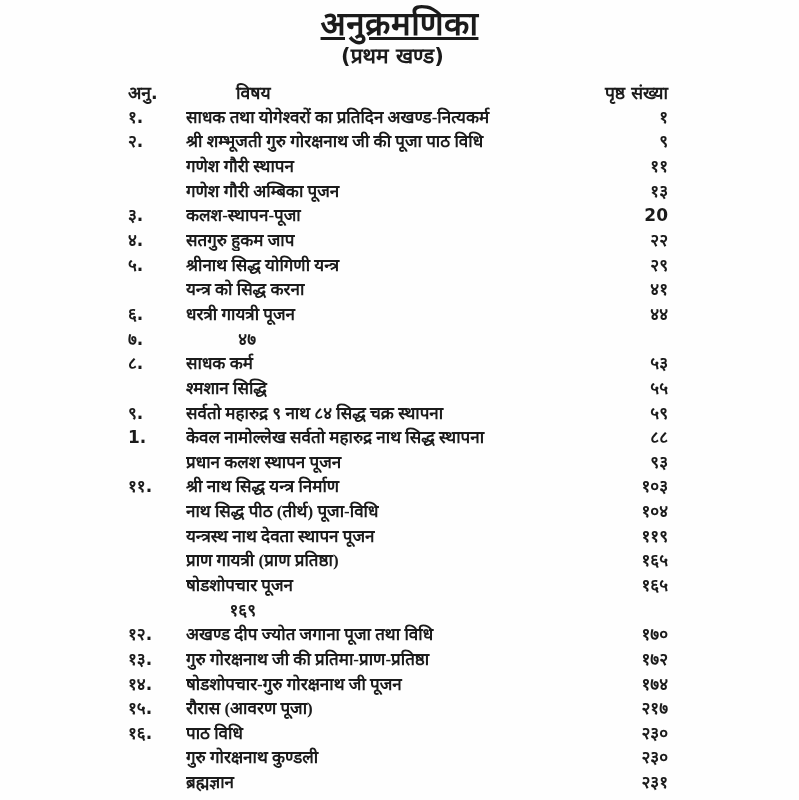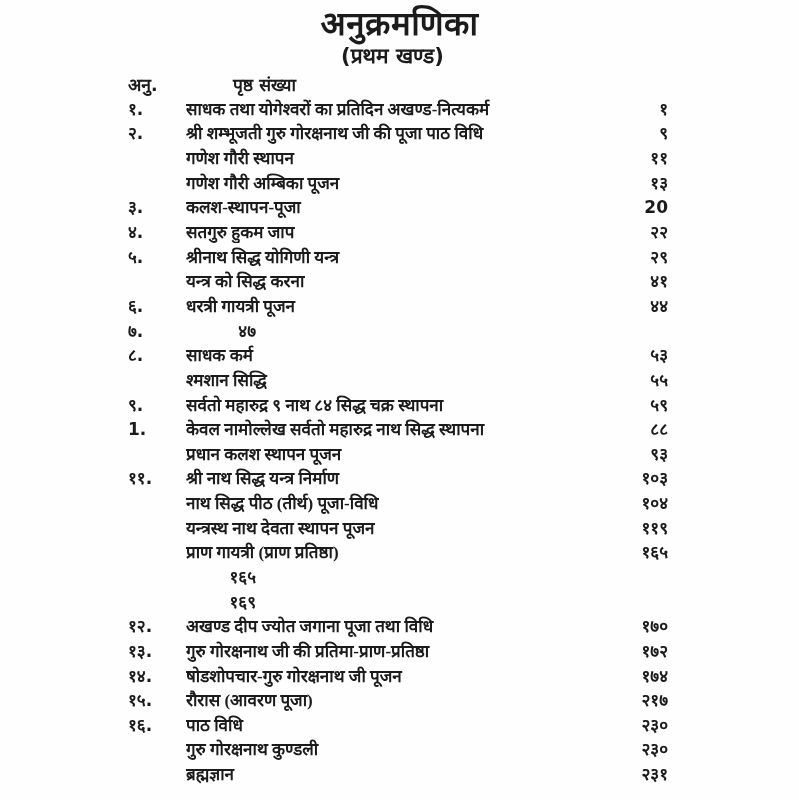--- a/index.html
+++ b/index.html
@@ -19,31 +19,32 @@
   .page {
     position: absolute;
     inset: 0;
   }
   .title {
     text-align: center;
     font-size: 33px;
     line-height: 1.1;
     margin: 6px 0 0 0;
     letter-spacing: 0.5px;
+    text-decoration: underline;
   }
   .subtitle {
     text-align: center;
     font-size: 21px;
     line-height: 1.1;
     margin: 3px 14px 0 0;
   }
   .toc {
     position: absolute;
     left: 128px;
-    top: 71px;
+    top: 79px;
     width: 540px;
   }
   .toc-header {
     display: flex;
     align-items: center;
     height: 25px;
     font-size: 17.5px;
   }
   .toc-header .h-serial {
     width: 58px;
@@ -82,20 +83,21 @@
 <body>
 
 <div class="page">
 
   <h1 class="title">अनुक्रमणिका</h1>
   <h2 class="subtitle">(प्रथम खण्ड)</h2>
 
   <div class="toc">
     <div class="toc-header">
       <span class="h-serial">अनु.</span>
+      <span class="h-subject">विषय</span>
       <span class="h-page">पृष्ठ संख्या</span>
     </div>
     <div id="toc-body">
   <div class="toc-row">
     <span class="c-serial">१.</span>
     <span class="c-subject">साधक तथा योगेश्वरों का प्रतिदिन अखण्ड-नित्यकर्म</span>
     <span class="c-page">१</span>
   </div>
 
   <div class="toc-row">
@@ -200,20 +202,21 @@
   </div>
 
   <div class="toc-row">
     <span class="c-serial"></span>
     <span class="c-subject">प्राण गायत्री (प्राण प्रतिष्ठा)</span>
     <span class="c-page">१६५</span>
   </div>
 
   <div class="toc-row">
     <span class="c-serial"></span>
+    <span class="c-subject">षोडशोपचार पूजन</span>
     <span class="c-page">१६५</span>
   </div>
 
   <div class="toc-row">
     <span class="c-serial"></span>
     <span class="c-page">१६९</span>
   </div>
 
   <div class="toc-row">
     <span class="c-serial">१२.</span>

